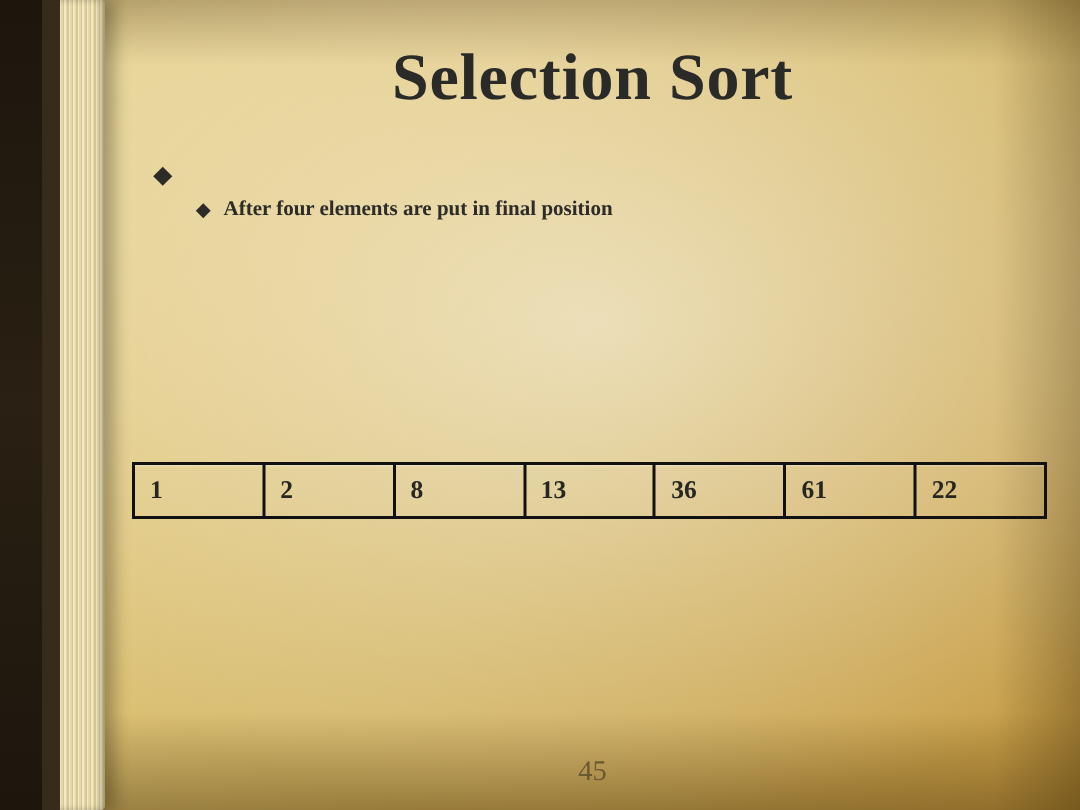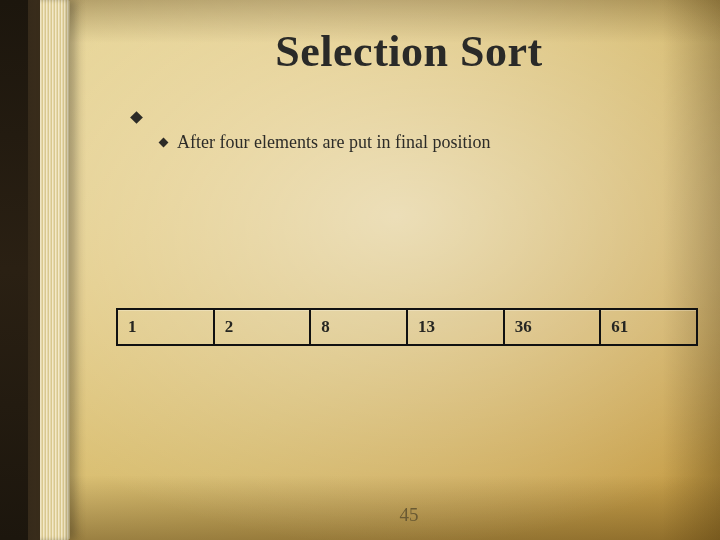--- a/index.html
+++ b/index.html
@@ -23,42 +23,42 @@
       repeating-linear-gradient(90deg,#f3e9c8 0 1px,#e6d8ac 1px 2px,#d9c88e 2px 3px);
     box-shadow: 6px 0 10px rgba(0,0,0,0.25), inset -3px 0 4px rgba(0,0,0,0.25);
     border-top-right-radius:3px;
     border-bottom-right-radius:3px;
   }
   .desk{
     position:absolute;left:0;top:0;width:28px;height:100%;
     background:linear-gradient(180deg,#1c160d,#2a2013,#1c160d);
   }
   .content{
-    position:absolute;left:70px;right:0;top:0;bottom:0;margin-left:28px;
+    position:absolute;left:70px;right:0;top:0;bottom:0;
   }
   h1.title{
     margin:0;padding:26px 0 0 0;
     text-align:center;
     font-weight:700;
     font-size:44px;
     color:#2a2a28;
     letter-spacing:0.5px;
   }
   .bullets{
     margin:36px 0 0 34px;
     color:#2d2c28;
   }
   .b1{
     font-size:21px;
     font-weight:600;
     display:flex;align-items:center;gap:12px;
   }
   .b2{
-    font-size:18px;
-    font-weight:400;
+    font-size:14px;
+    font-weight:700;
     display:flex;align-items:center;gap:10px;
     margin:10px 0 0 28px;
   }
   .diamond{
     width:9px;height:9px;transform:rotate(45deg);
     background:#2c2b27;display:inline-block;flex:0 0 auto;
   }
   .diamond.sm{width:7px;height:7px;}
   .array{
     position:absolute;left:18px;right:22px;top:308px;
@@ -105,17 +105,18 @@
       </div>
     </div>
 
     <div class="array">
       <div class="cell">1</div>
       <div class="cell">2</div>
       <div class="cell">8</div>
       <div class="cell">13</div>
       <div class="cell">36</div>
       <div class="cell">61</div>
+      <div class="cell">22</div>
     </div>
 
     <div class="pagenum">45</div>
   </div>
 </div>
 
 </body></html>

